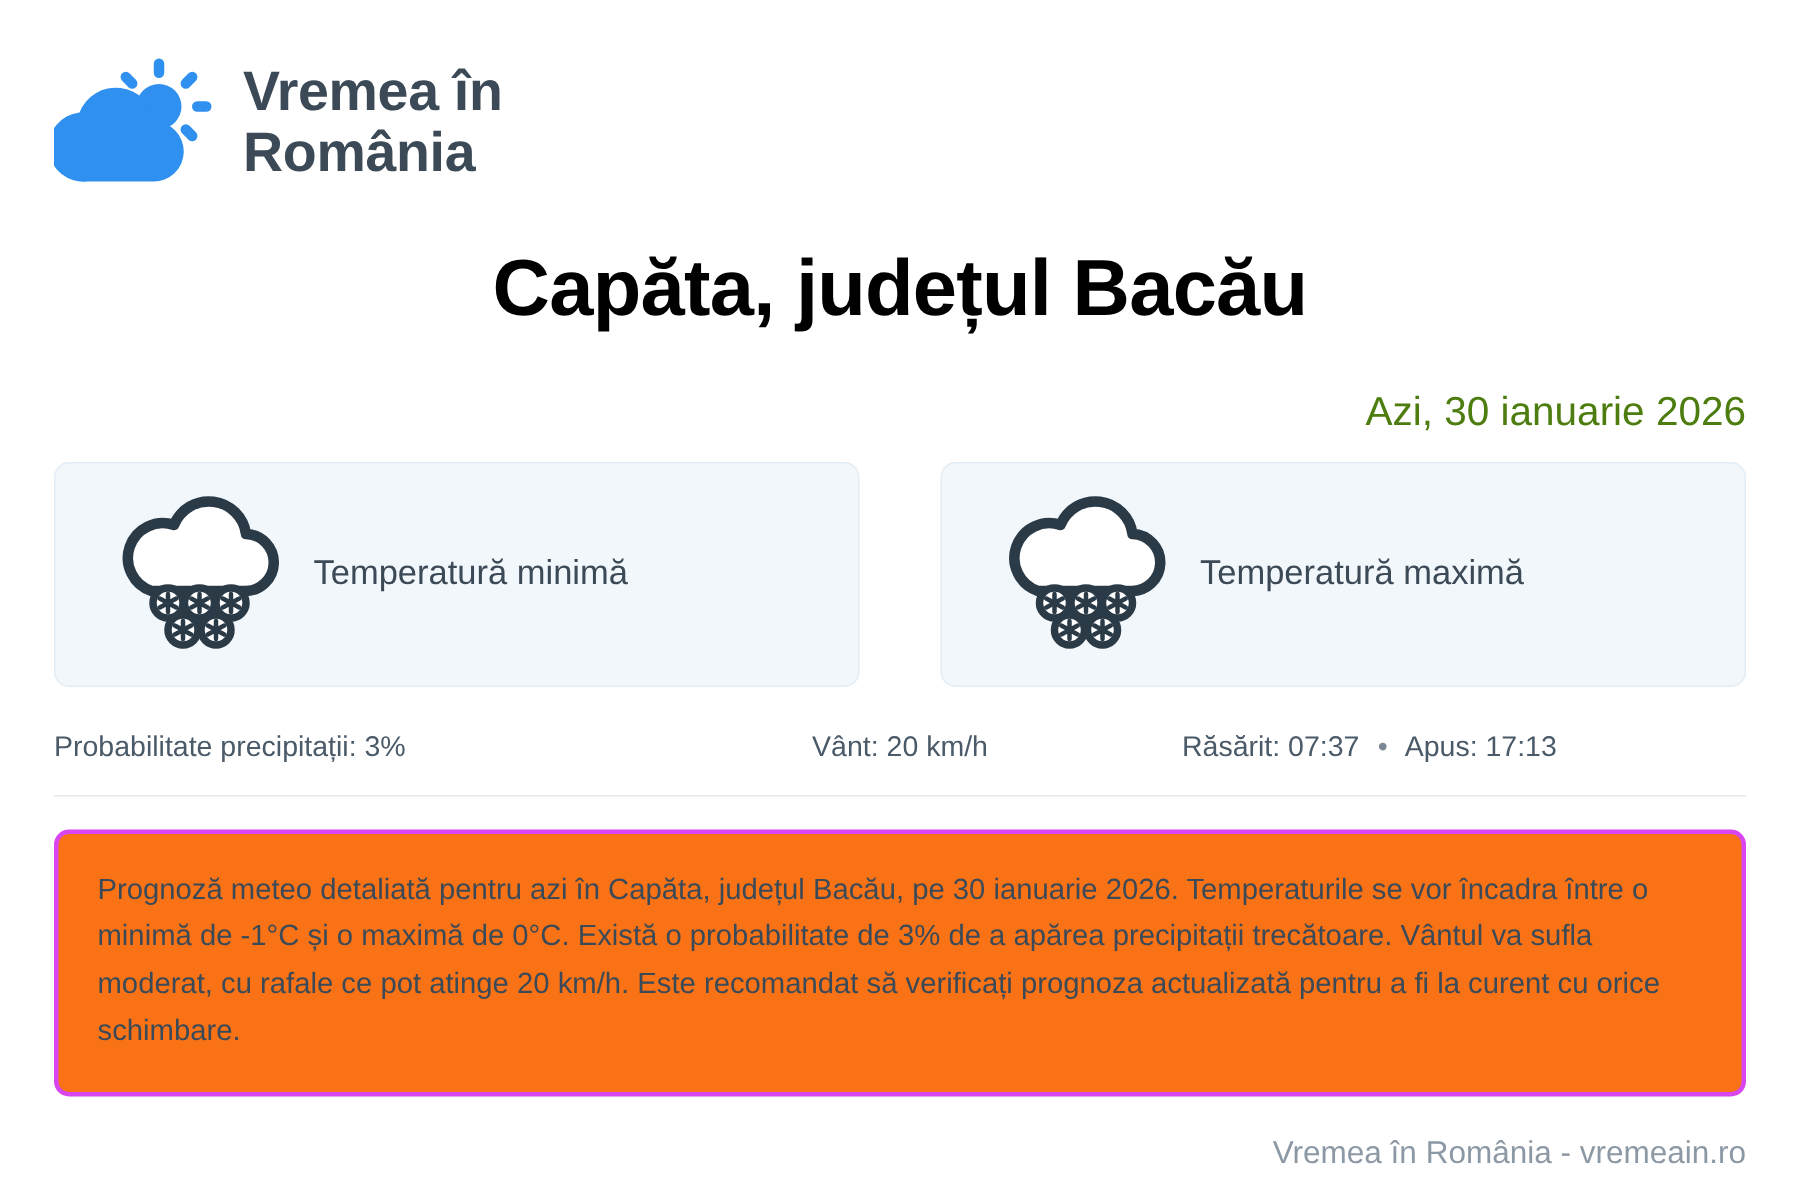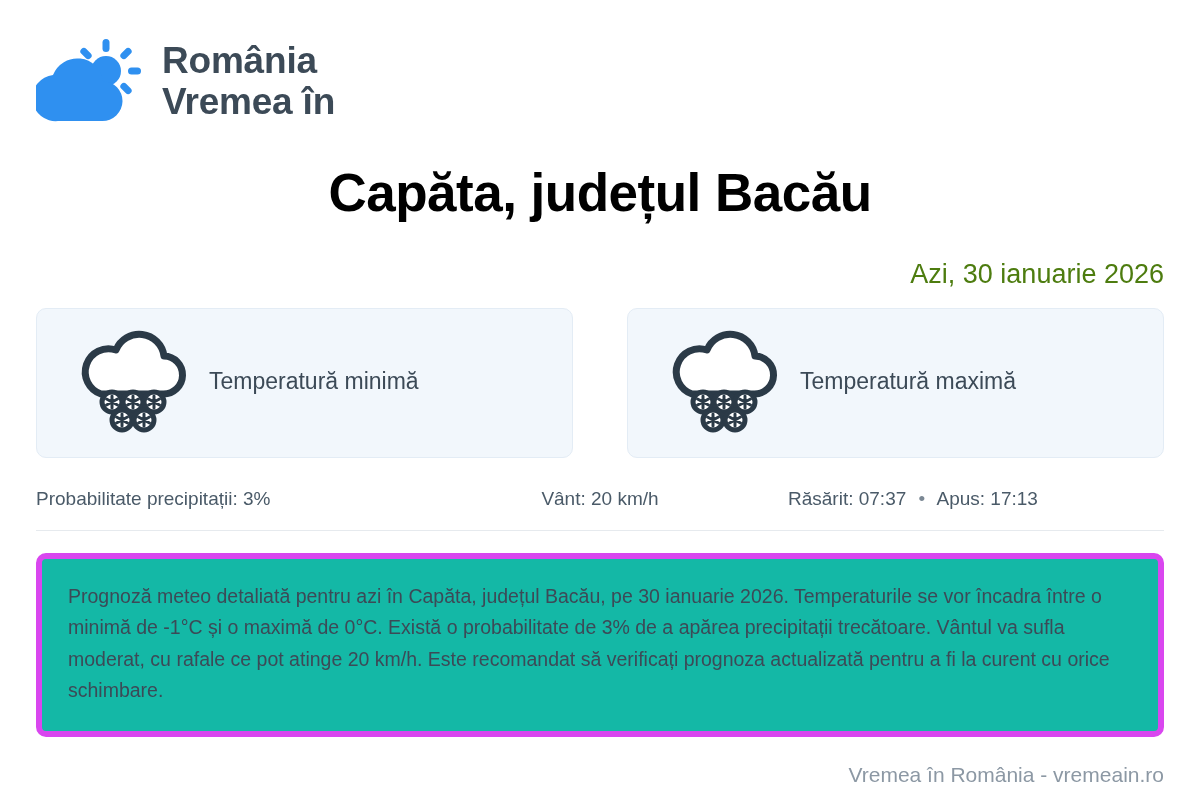--- a/index.html
+++ b/index.html
@@ -110,22 +110,22 @@
     color: #4a5a68;
   }
   .stat-left { flex: 1 1 0; text-align: left; }
   .stat-mid { flex: 1 1 0; text-align: center; }
   .stat-right { flex: 1 1 0; text-align: left; white-space: nowrap; }
   .dot-sep { padding: 0 7px; color: #7b8894; }
 
   
   .description {
     margin-top: 22px;
-    background: #14b8a6;
-    border: 6px solid #d946ef;
+    background: #f97316;
+    border: 3px solid #d946ef;
     border-radius: 10px;
     padding: 22px 26px 24px 26px;
     font-size: 19.5px;
     line-height: 1.62;
     color: #3c4a57;
   }
 
   
   .footer {
     margin-top: 26px;
@@ -147,22 +147,22 @@
           <rect x="66.5" y="2" width="7" height="13" rx="3.5"></rect>
           <rect x="92" y="30.5" width="13" height="7" rx="3.5"></rect>
           <rect x="86.5" y="10" width="7" height="13" rx="3.5" transform="rotate(45 90 16.5)"></rect>
           <rect x="46.5" y="10" width="7" height="13" rx="3.5" transform="rotate(-45 50 16.5)"></rect>
           <rect x="86.5" y="45" width="7" height="13" rx="3.5" transform="rotate(-45 90 51.5)"></rect>
           <path d="M22 84 h44 a20 20 0 0 0 1 -40 a26 26 0 0 0 -50 -6 a19 19 0 0 0 5 46 z"></path>
         </g>
       </svg>
     </div>
     <div class="brand-title">
+      <div>Vremea în</div>
       <div>România</div>
-      <div>Vremea în</div>
     </div>
   </div>
 
   <h1 class="location-title">Capăta, județul Bacău</h1>
   <div class="date-subtitle">Azi, 30 ianuarie 2026</div>
 
   <div class="cards">
 
     <div class="card">
       <div class="card-icon">

